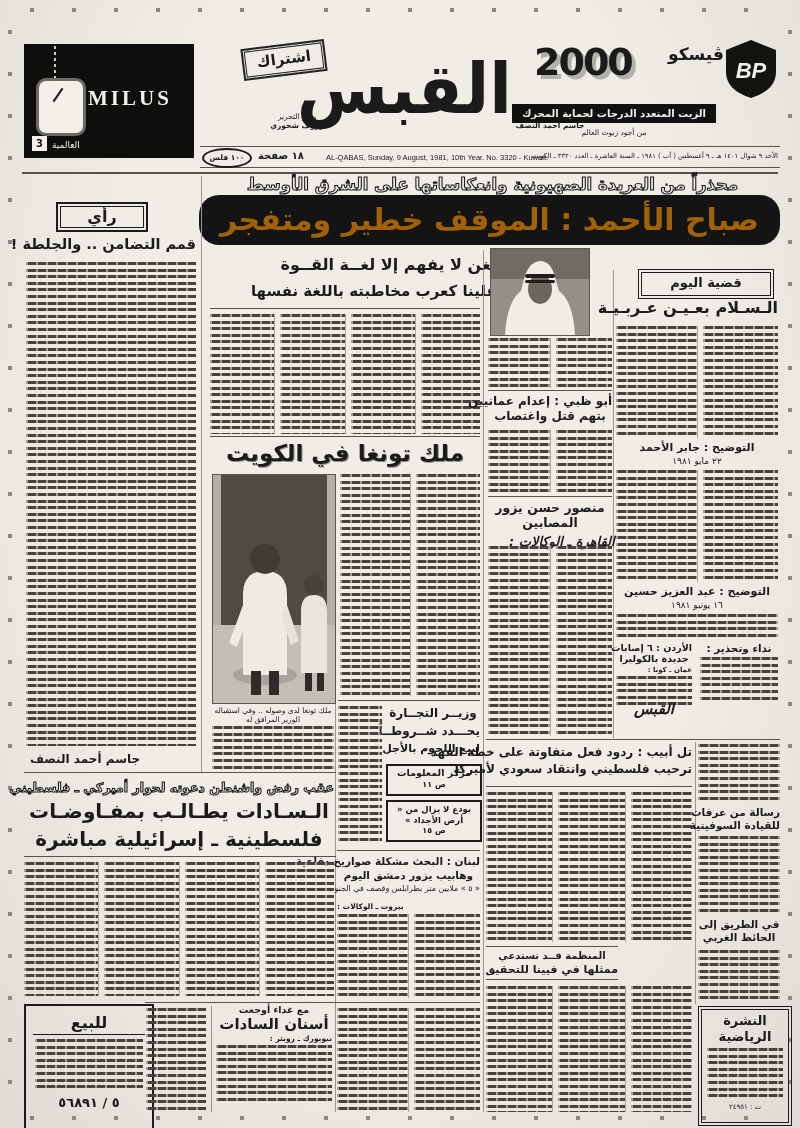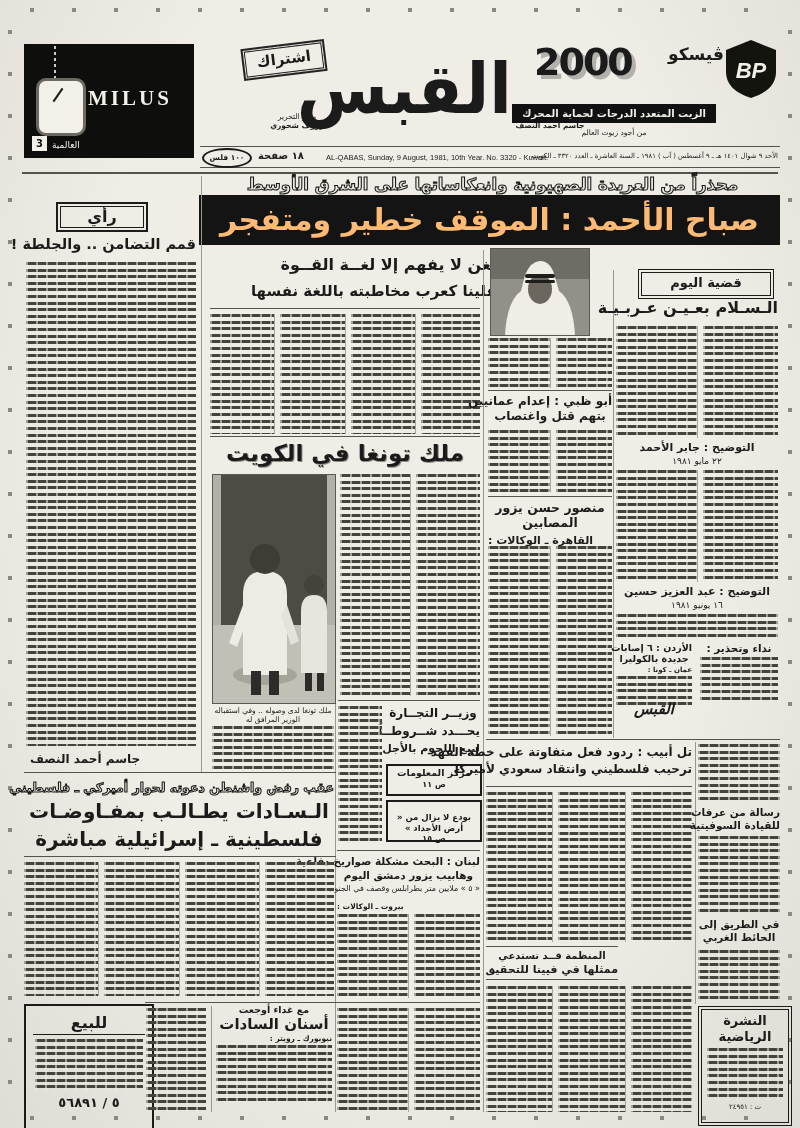--- a/index.html
+++ b/index.html
@@ -17,21 +17,21 @@
   .hline{position:absolute;height:1px;background:#55534e;}
   .vline{position:absolute;width:1px;background:#9a978f;}
   .gk{
     background-image:
       repeating-linear-gradient(to right, rgba(236,234,227,.55) 0 2px, transparent 2px 10px),
       repeating-linear-gradient(#45433c 0 3px, transparent 3px 6.6px);
   }
   .row{display:flex;}
   .row>.gk{flex:1;}
   .row>.gk+.gk{border-right:1px solid #a9a69e;margin-right:5px;padding-right:5px;}
-  .strip{background:#141414;color:#fdba74;}
+  .strip{background:#141414;color:#a16207;border-radius:20px;}
   .boxed{border:2px solid #1b1b1b;}
   .dbl{border:4px double #1b1b1b;}
   .tick-h{position:absolute;height:4px;background:repeating-linear-gradient(to right,#8a8881 0 4px,transparent 4px 42px);}
   .tick-v{position:absolute;width:4px;background:repeating-linear-gradient(#8a8881 0 4px,transparent 4px 42px);}
   .photo{border:1px solid #5a5852;}
   .small-cap{font-size:7.5px;line-height:9px;}
 </style>
 </head>
 <body>
 
@@ -162,21 +162,21 @@
   </div>
   <div class="abs row" style="left:488px;top:430px;width:124px;height:62px;">
       <div class="gk"></div>
       <div class="gk"></div>
     </div>
   <div class="hline" style="left:488px;top:496px;width:124px;"></div>
   <div class="abs ctr" style="left:488px;top:500px;width:124px;">
     <div class="b nw" style="font-size:12.5px;line-height:15px;">منصور حسن يزور</div>
     <div class="b nw" style="font-size:12.5px;line-height:15px;">المصابين</div>
   </div>
-  <div class="abs b nw" style="left:488px;top:534px;font-size:11px;">القاهرة ـ الوكالات :</div>
+  <div class="abs b nw" style="left:509px;top:534px;font-size:13px;font-style:italic;">القاهرة ـ الوكالات :</div>
   <div class="abs row" style="left:488px;top:546px;width:124px;height:190px;">
       <div class="gk"></div>
       <div class="gk"></div>
     </div>
 
   <div class="hline" style="left:210px;top:436px;width:270px;"></div>
   <div class="abs b ctr nw" style="left:210px;top:440px;width:270px;font-size:23px;text-shadow:1px 1px 0 #8f8d86;">ملك تونغا في الكويت</div>
   <svg class="abs photo" style="left:212px;top:474px;" width="122" height="228" viewBox="0 0 122 228">
     <rect width="122" height="228" fill="#b3b0a8"></rect>
     <rect x="8" width="106" height="150" fill="#4e4b44"></rect>
@@ -204,21 +204,21 @@
   <div class="abs ctr" style="left:386px;top:704px;width:94px;">
     <div class="b nw" style="font-size:12px;line-height:18px;">وزيــر التجــارة</div>
     <div class="b nw" style="font-size:12px;line-height:18px;">يحـــدد شــروطــاً</div>
     <div class="b nw" style="font-size:11px;line-height:18px;">لبيع اللحوم بالأجل</div>
   </div>
   <div class="abs boxed ctr" style="left:386px;top:764px;width:92px;height:28px;">
     <div class="b nw" style="font-size:9.5px;line-height:14px;">مركز المعلومات</div>
     <div class="b nw" style="font-size:8px;line-height:10px;">ص ١١</div>
   </div>
   <div class="abs boxed ctr" style="left:386px;top:800px;width:92px;height:38px;">
-    <div class="b" style="font-size:8.5px;line-height:11px;padding:10px 2px 0;">بودع لا يزال من « أرض الأجداد »</div>
+    <div class="b" style="font-size:8.5px;line-height:11px;padding:2px 2px 0;">بودع لا يزال من « أرض الأجداد »</div>
     <div class="b nw" style="font-size:8px;">ص ١٥</div>
   </div>
   <div class="abs gk" style="left:338px;top:706px;width:44px;height:138px;"></div>
 
   <div class="hline" style="left:337px;top:850px;width:143px;"></div>
   <div class="abs ctr" style="left:337px;top:854px;width:143px;">
     <div class="b nw" style="font-size:10.5px;line-height:14px;">لبنان : البحث مشكلة صواريخ دفاعية</div>
     <div class="b nw" style="font-size:10.5px;line-height:14px;">وهابيب يزور دمشق اليوم</div>
     <div class="nw" style="font-size:8px;line-height:13px;">« ٥ » ملايين متر بطرابلس وقصف في الجنوب</div>
   </div>

